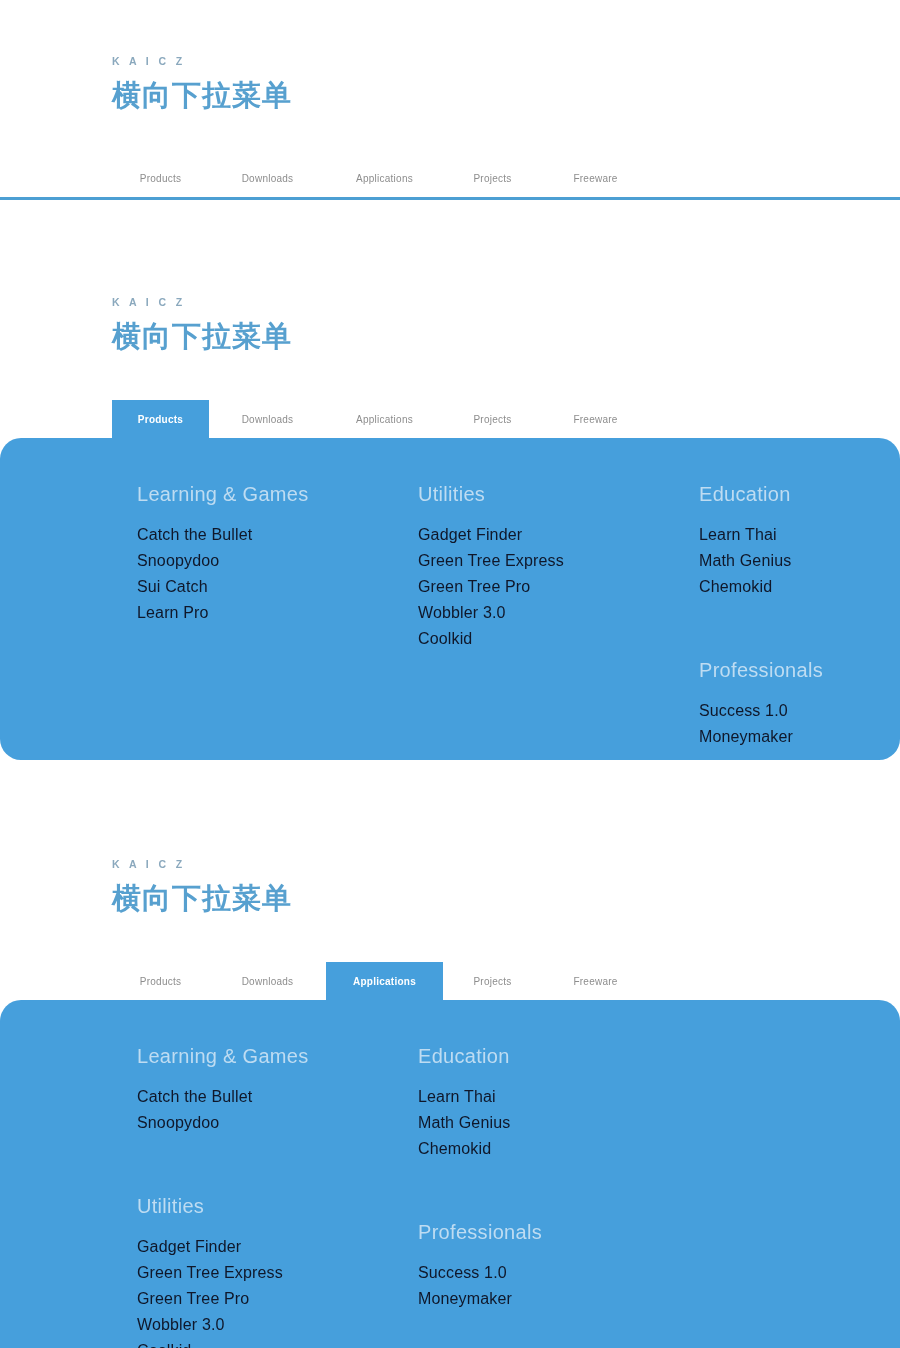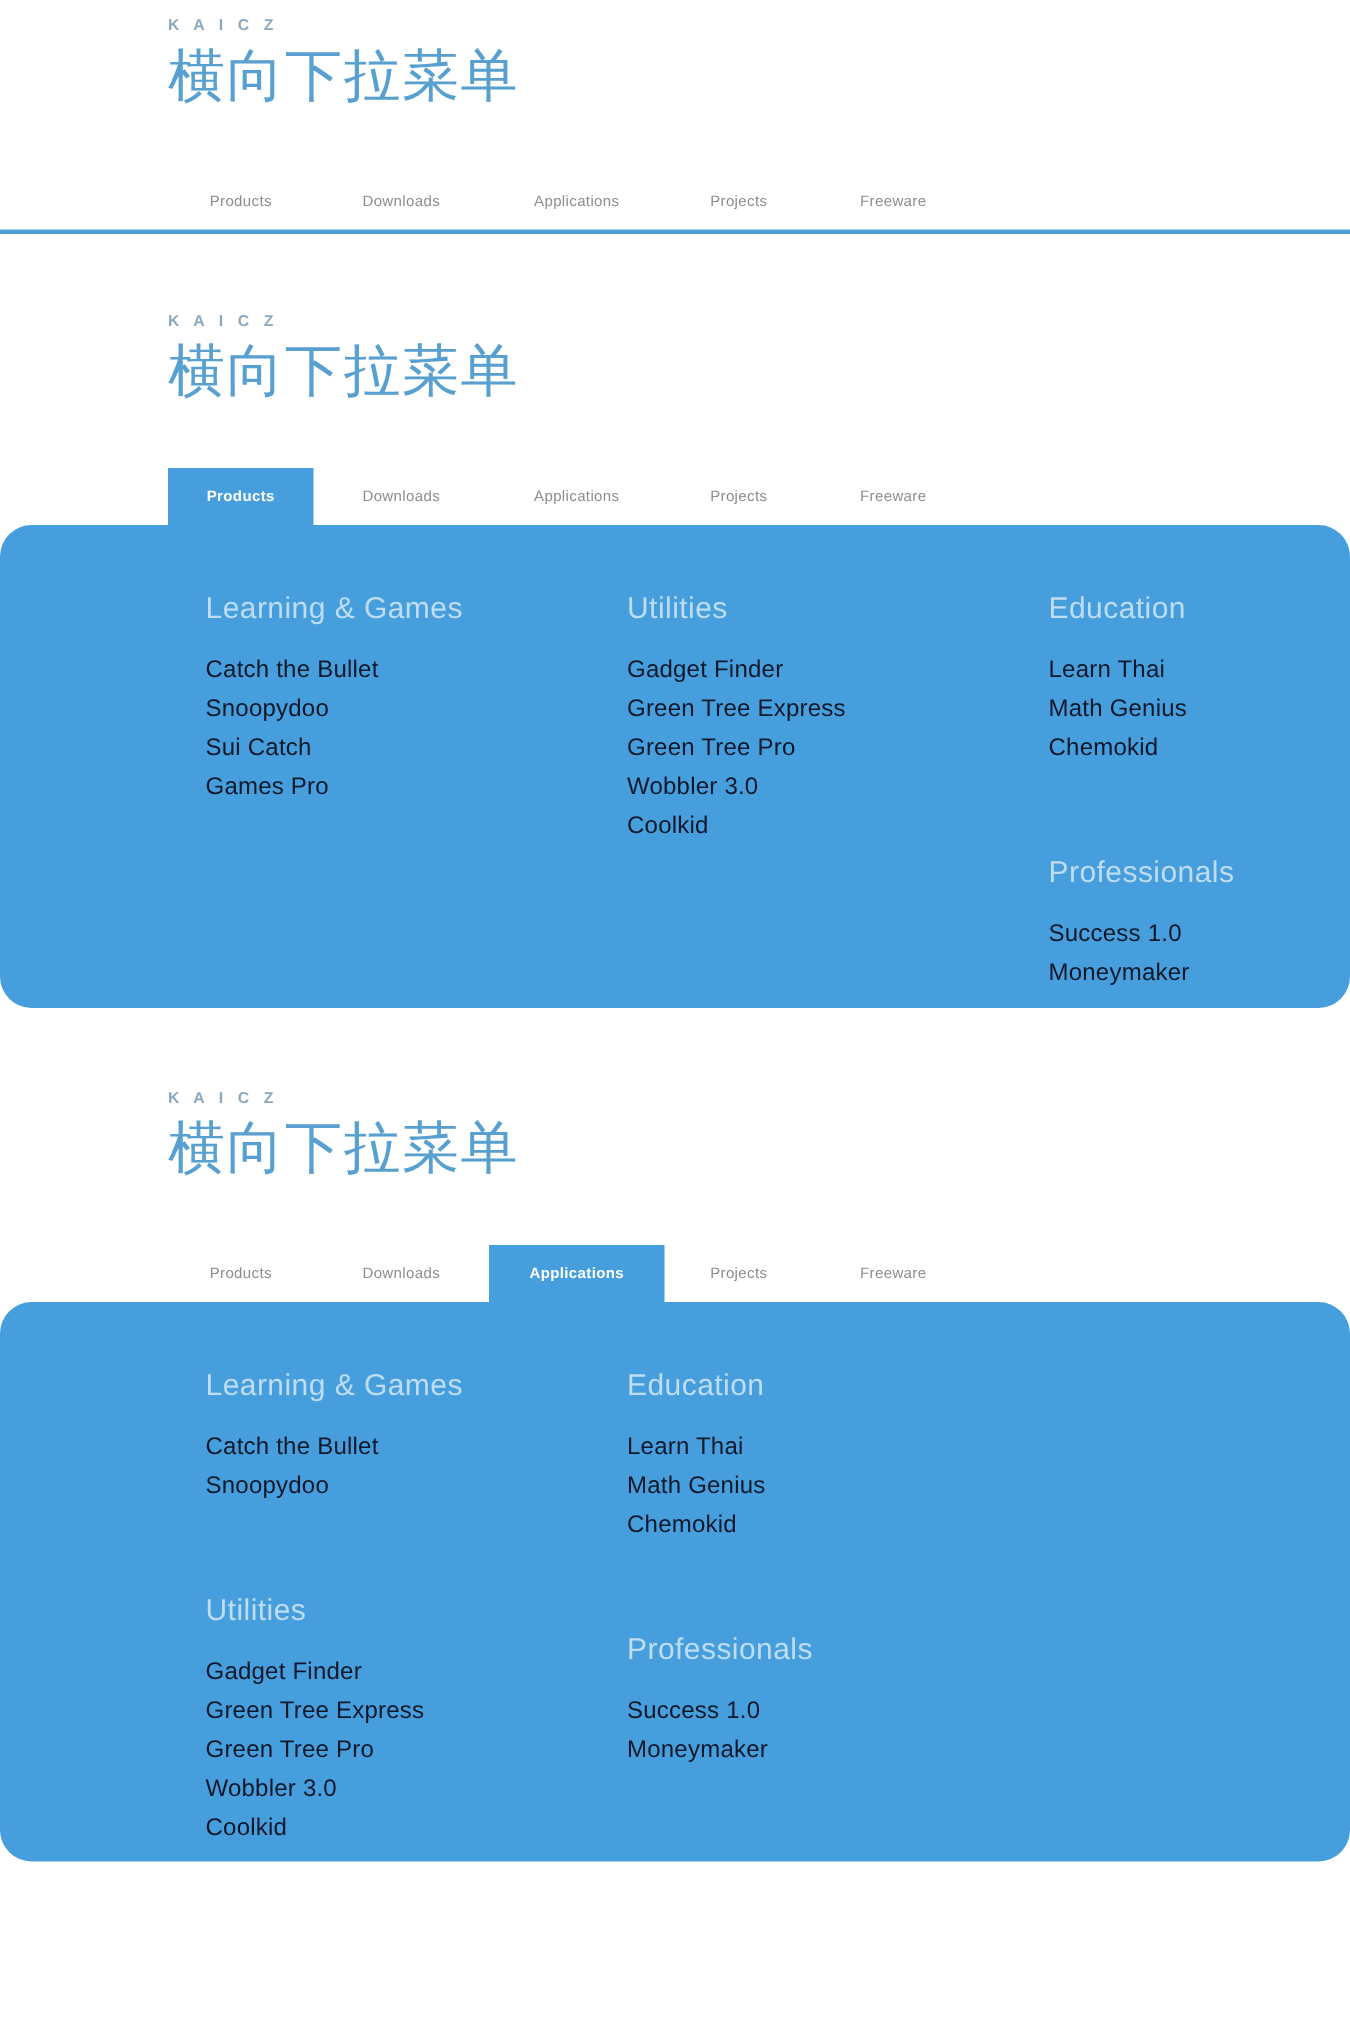--- a/index.html
+++ b/index.html
@@ -23,32 +23,33 @@
   .demo {
     position: relative;
     width: 900px;
     background: #ffffff;
   }
 
   
   .brand {
     padding-left: 112px;
     padding-top: 10px;
+    margin-top: 44px;
   }
   .brand-logo {
     font-size: 10.5px;
     font-weight: bold;
     letter-spacing: 3.4px;
     color: #8aa8bd;
     line-height: 14px;
     margin-bottom: 7px;
   }
   .brand-title {
-    font-size: 38px;
-    font-weight: normal;
+    font-size: 29px;
+    font-weight: bold;
     color: #57a0cf;
     line-height: 40px;
     letter-spacing: 1px;
   }
 
   
   .navwrap {
     position: relative;
     width: 900px;
     height: 38px;
@@ -183,21 +184,21 @@
     </div>
 
     <div class="panel" style="height:322px">
 
       <div class="panel-col c1">
         <div class="group">
           <div class="group-title">Learning &amp; Games</div>
           <a class="group-link">Catch the Bullet</a>
           <a class="group-link">Snoopydoo</a>
           <a class="group-link">Sui Catch</a>
-          <a class="group-link">Games Pro</a>
+          <a class="group-link">Learn Pro</a>
         </div>
       </div>
 
       <div class="panel-col c2">
         <div class="group">
           <div class="group-title">Utilities</div>
           <a class="group-link">Gadget Finder</a>
           <a class="group-link">Green Tree Express</a>
           <a class="group-link">Green Tree Pro</a>
           <a class="group-link">Wobbler 3.0</a>

